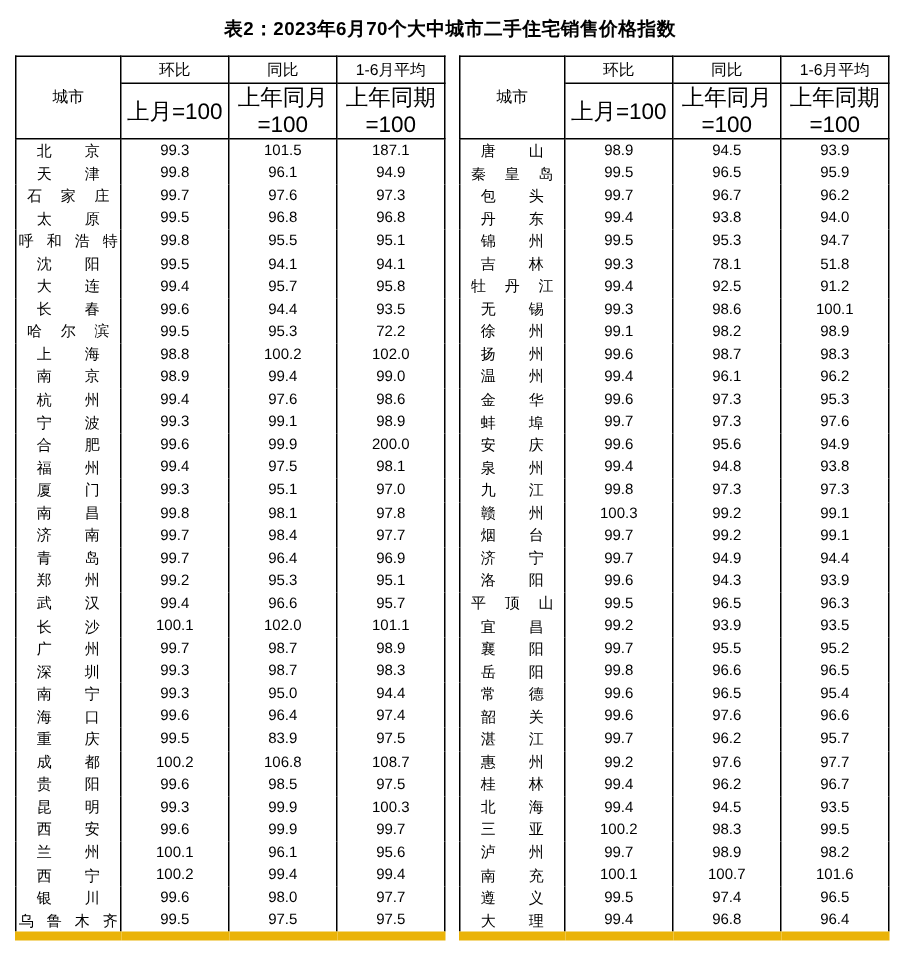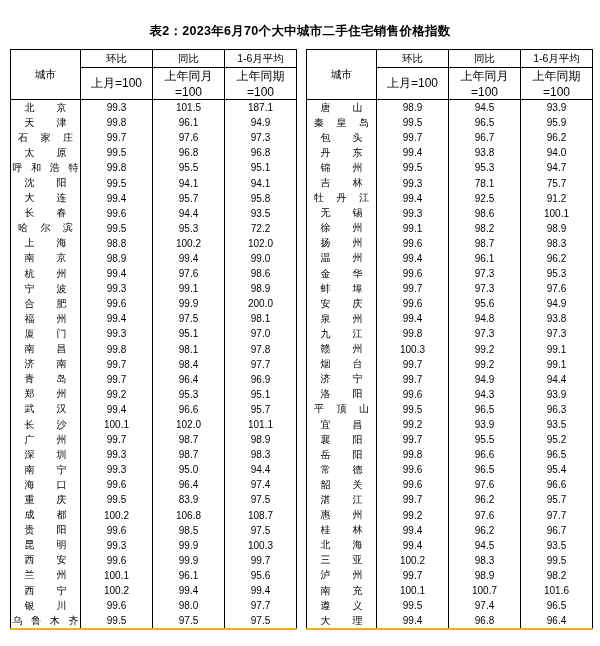--- a/index.html
+++ b/index.html
@@ -12,21 +12,21 @@
     height: 646px;
     font-family: "Liberation Sans", sans-serif;
     color: #000000;
     overflow: hidden;
   }
   .page {
     width: 600px;
     height: 646px;
     position: relative;
     box-sizing: border-box;
-    padding: 12px 10px;
+    padding: 0 10px;
   }
   .doc-title {
     text-align: center;
     font-size: 12.5px;
     font-weight: bold;
     letter-spacing: 0.3px;
     padding-top: 11px;
     padding-bottom: 9px;
     color: #000;
   }
@@ -44,37 +44,37 @@
     vertical-align: middle;
     font-weight: normal;
   }
   
   .hdr1 td {
     height: 17px;
     font-size: 10.5px;
   }
   .hdr2 td {
     height: 16px;
-    font-size: 12px;
+    font-size: 15px;
   }
   .city-head {
     font-size: 10.5px;
     font-family: Liberation Serif, serif;
   }
   
   tr.data td {
     border-left: 1px solid #000;
     border-right: 1px solid #000;
     border-top: none;
     border-bottom: none;
     height: 15.1px;
     font-size: 10px;
   }
   tr.data.last td {
-    border-bottom: 2px solid #eab308;
+    border-bottom: 6px solid #eab308;
   }
   td.city {
     font-size: 10.5px;
     letter-spacing: 0px;
     padding: 0 6px;
   }
   
   .cityname {
     display: block;
     text-align: justify;
@@ -219,21 +219,21 @@
           </td>
           <td class="num">99.5</td>
           <td class="num">94.1</td>
           <td class="num">94.1</td>
           <td class="gap"></td>
           <td class="city">
             <span class="cityname w2">吉林</span>
           </td>
           <td class="num">99.3</td>
           <td class="num">78.1</td>
-          <td class="num">75.7</td>
+          <td class="num">51.8</td>
         </tr>
         <tr class="data">
           <td class="city">
             <span class="cityname w2">大连</span>
           </td>
           <td class="num">99.4</td>
           <td class="num">95.7</td>
           <td class="num">95.8</td>
           <td class="gap"></td>
           <td class="city">

